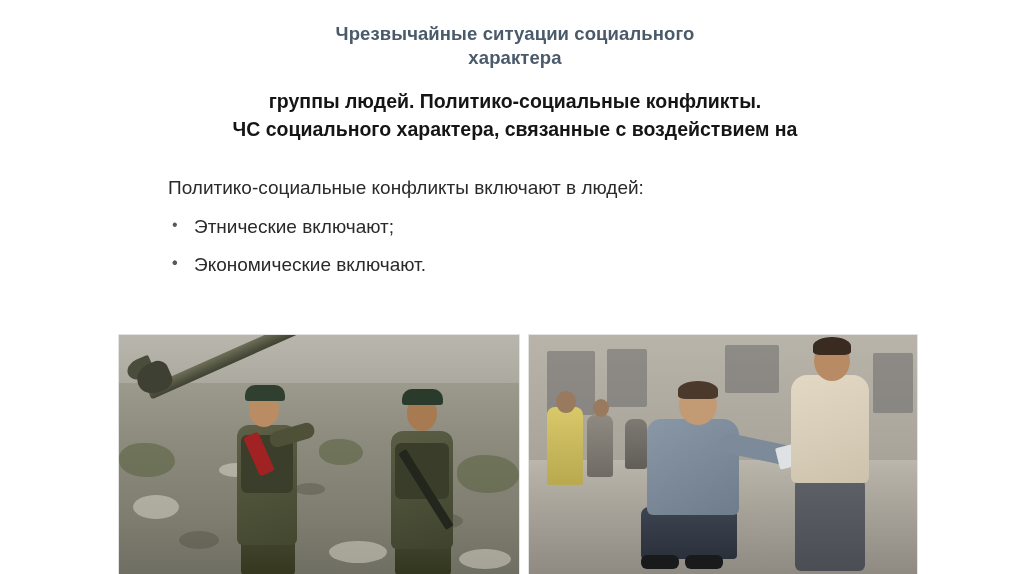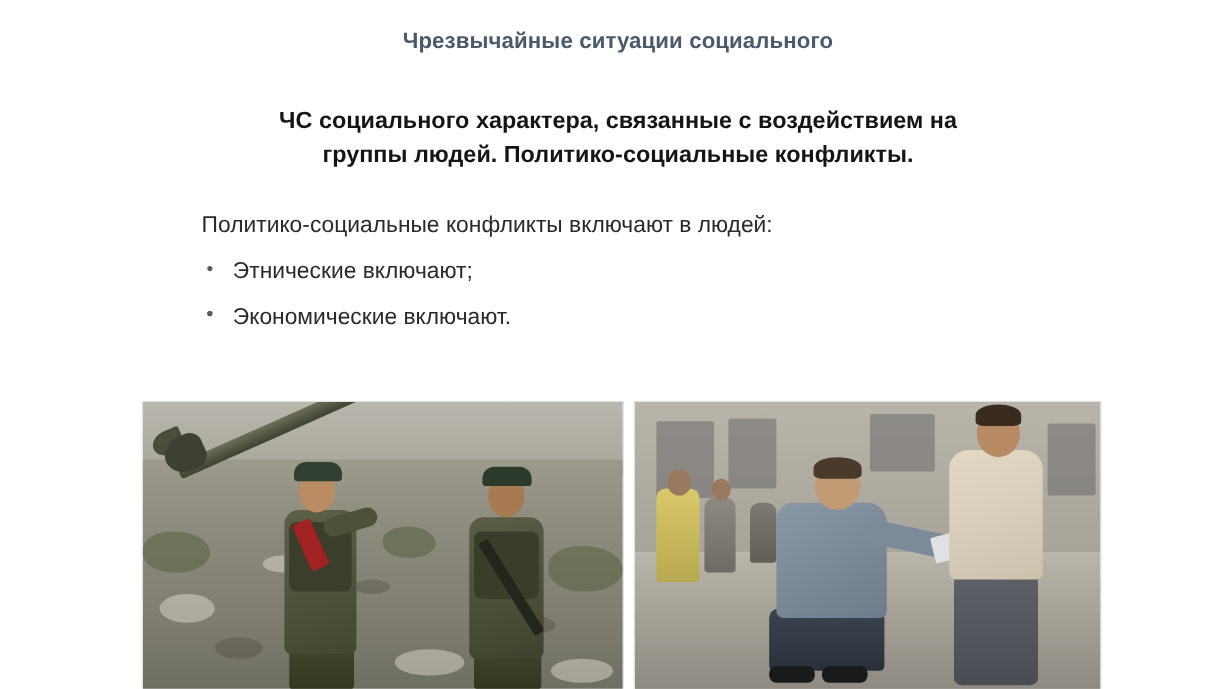--- a/index.html
+++ b/index.html
@@ -273,25 +273,26 @@
     position: absolute; border-radius: 50%; background: #9a7a5e;
   }
 </style>
 </head>
 <body>
 
 <div class="slide">
 
   <div class="title-block">
     <div class="title-line">Чрезвычайные ситуации социального</div>
+    <div class="title-line">характера</div>
   </div>
 
   <div class="subtitle-block">
+    <div class="subtitle-line">группы людей. Политико-социальные конфликты.</div>
     <div class="subtitle-line">ЧС социального характера, связанные с воздействием на</div>
-    <div class="subtitle-line">группы людей. Политико-социальные конфликты.</div>
   </div>
 
   <div class="body-block">
     <div class="body-intro">Политико-социальные конфликты включают в людей:</div>
     <ul class="bullet-list">
       <li class="bullet-item">
         <span class="dot">•</span>
         <span>Этнические включают;</span>
       </li>
       <li class="bullet-item">

